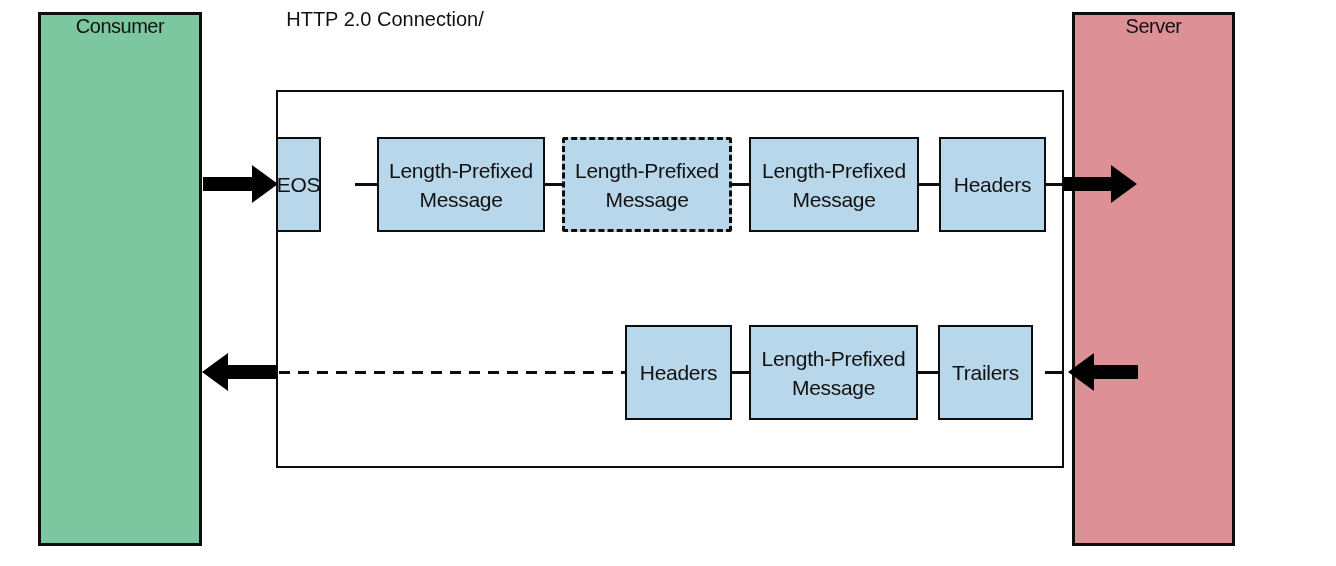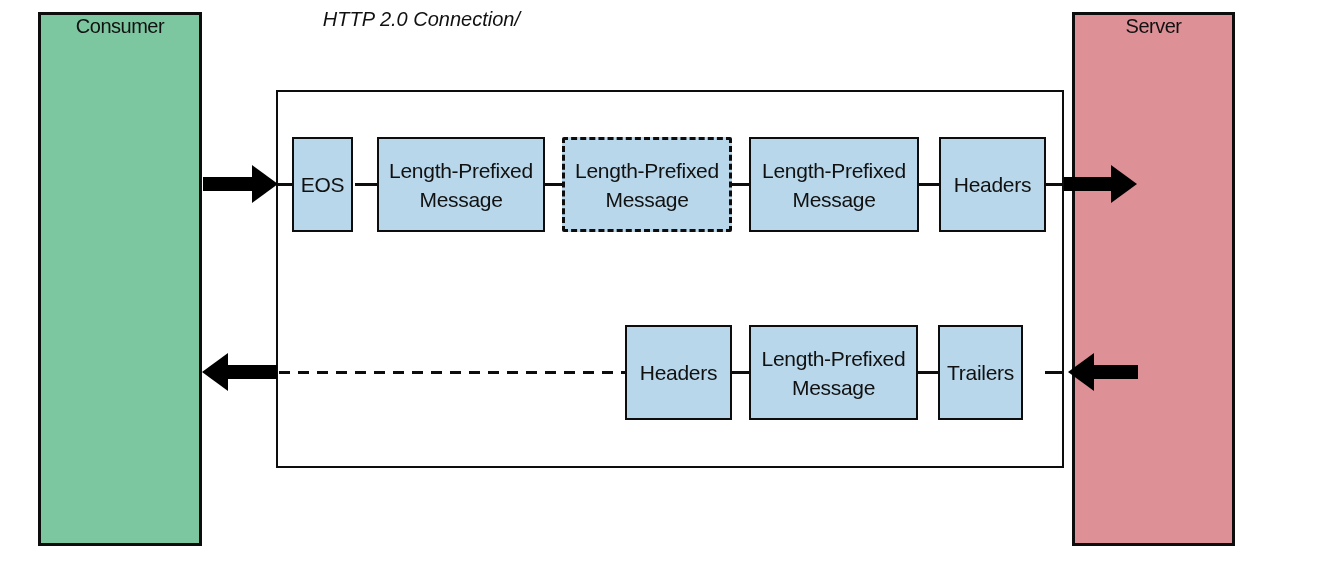--- a/index.html
+++ b/index.html
@@ -18,21 +18,21 @@
     display:flex;align-items:flex-start;justify-content:center;
     box-sizing:border-box;
     font-size:20px;
     letter-spacing:-0.5px;
   }
   .node.consumer{left:38px;top:12px;width:164px;height:534px;background:#7DC7A0;}
   .node.server{left:1072px;top:12px;width:163px;height:534px;background:#DD9197;}
   
   .title{
     position:absolute;left:250px;top:6px;width:270px;
-    text-align:right;line-height:26px;font-style:italic;
+    text-align:center;line-height:26px;
   }
   .title .t1{font-size:20px;}
   .title .t2{font-size:21px;font-weight:bold;}
   
   .channel{
     position:absolute;left:276px;top:90px;width:788px;height:378px;
     border:2px solid #0d0d0d;box-sizing:border-box;background:transparent;
   }
   
   .msg{
@@ -89,21 +89,21 @@
 
   <div class="channel"></div>
 
   <div class="line" style="left:276px;top:183px;width:17px;"></div>
   <div class="line" style="left:355px;top:183px;width:22px;"></div>
   <div class="line" style="left:545px;top:183px;width:18px;"></div>
   <div class="line" style="left:731px;top:183px;width:19px;"></div>
   <div class="line" style="left:919px;top:183px;width:20px;"></div>
   <div class="line" style="left:1046px;top:183px;width:18px;"></div>
 
-  <div class="msg" style="left:292px;top:137px;width:61px;">
+  <div class="msg" style="left:276px;top:137px;width:45px;">
     <span>EOS</span>
   </div>
   <div class="msg" style="left:377px;top:137px;width:168px;">
     <span>Length-Prefixed Message</span>
   </div>
   <div class="msg dashed" style="left:562px;top:137px;width:170px;">
     <span>Length-Prefixed Message</span>
   </div>
   <div class="msg" style="left:749px;top:137px;width:170px;">
     <span>Length-Prefixed Message</span>
@@ -116,21 +116,21 @@
   <div class="line" style="left:731px;top:371px;width:19px;"></div>
   <div class="line" style="left:917px;top:371px;width:21px;"></div>
   <div class="line" style="left:1045px;top:371px;width:19px;"></div>
 
   <div class="msg" style="left:625px;top:325px;width:107px;">
     <span>Headers</span>
   </div>
   <div class="msg" style="left:749px;top:325px;width:169px;">
     <span>Length-Prefixed Message</span>
   </div>
-  <div class="msg" style="left:938px;top:325px;width:85px;">
+  <div class="msg" style="left:938px;top:325px;width:95px;">
     <span>Trailers</span>
   </div>
 
   <div>
     <div class="shaft" style="left:203px;top:177px;width:52px;"></div>
     <div class="head-right" style="left:252px;top:165px;"></div>
   </div>
 
   <div>
     <div class="shaft" style="left:1064px;top:177px;width:49px;"></div>

